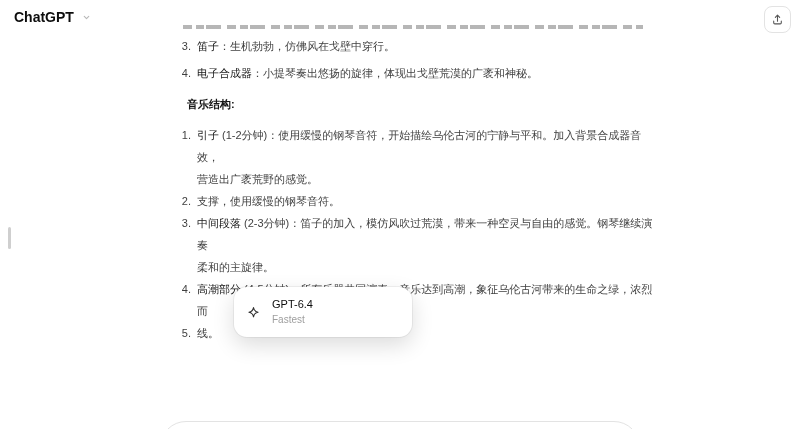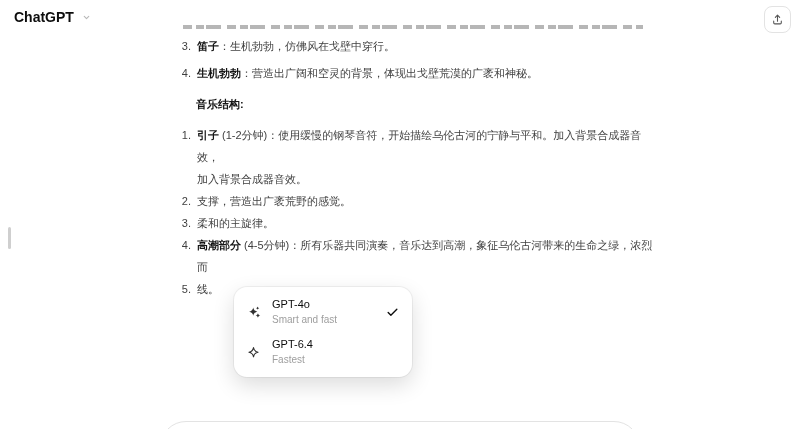--- a/index.html
+++ b/index.html
@@ -18,22 +18,22 @@
   .edge-bar{position:absolute;left:8px;top:227px;width:3px;height:22px;background:#cfcfcf;border-radius:2px}
 
   
   .content{position:absolute;left:176px;top:20px;width:482px;font-size:11px;line-height:22px;color:#3f3f3f}
   .clipped-line{height:4px;margin:5px 0 6px 7px;width:460px;opacity:.65;
       background:repeating-linear-gradient(90deg,#8f8f8f 0 9px,#fff 9px 13px,#8f8f8f 13px 21px,#fff 21px 23px,#8f8f8f 23px 38px,#fff 38px 44px)}
   .row{display:flex}
   .row .num{flex:none;width:15px;text-align:right;margin-right:6px}
   .row .body{flex:1 1 auto}
   .toplist .row{margin-bottom:5px}
-  .b{font-weight:700;color:#161616}
-  .heading{font-weight:700;color:#161616;margin:9px 0 0 20px}
+  .b{font-weight:400;color:#161616}
+  .heading{font-weight:700;color:#161616;margin:9px 0 0 11px}
   .ol{margin-top:9px}
   .spacer{display:inline-block;height:1px;vertical-align:top}
 
   
   .menu{position:absolute;left:234px;top:287px;width:178px;background:#fff;border-radius:13px;
         padding:5px 0;box-shadow:0 0 0 1px rgba(0,0,0,.05),0 8px 22px rgba(0,0,0,.14);z-index:5}
   .menu-item{display:flex;align-items:center;gap:10px;padding:6px 13px;cursor:pointer}
   .menu-item .mi-icon{flex:none;width:15px;display:flex;color:#303030}
   .mi-text{display:flex;flex-direction:column;line-height:13px}
   .mi-title{font-size:11px;color:#0d0d0d}
@@ -68,43 +68,44 @@
 
   <div class="clipped-line"></div>
 
   <div class="toplist">
     <div class="row">
       <span class="num">3.</span>
       <span class="body"><span class="b">笛子</span><span>：生机勃勃，仿佛风在戈壁中穿行。</span></span>
     </div>
     <div class="row">
       <span class="num">4.</span>
-      <span class="body"><span class="b">生机勃勃</span><span>：营造出广阔和空灵的背景，体现出戈壁荒漠的广袤和神秘。</span></span>
+      <span class="body"><span class="b">电子合成器</span><span>：小提琴奏出悠扬的旋律，体现出戈壁荒漠的广袤和神秘。</span></span>
     </div>
   </div>
 
   <div class="heading">音乐结构:</div>
 
   <div class="ol">
     <div class="row">
       <span class="num">1.</span>
       <span class="body">
           <div><span class="b">引子</span><span> (1-2分钟)：使用缓慢的钢琴音符，开始描绘乌伦古河的宁静与平和。加入背景合成器音效，</span></div>
-          <div>加入背景合成器音效。</div>
+          <div>营造出广袤荒野的感觉。</div>
         </span>
     </div>
     <div class="row">
       <span class="num">2.</span>
       <span class="body">
-          <div>支撑，营造出广袤荒野的感觉。</div>
+          <div>支撑，使用缓慢的钢琴音符。</div>
         </span>
     </div>
     <div class="row">
       <span class="num">3.</span>
       <span class="body">
+          <div><span class="b">中间段落</span><span> (2-3分钟)：笛子的加入，模仿风吹过荒漠，带来一种空灵与自由的感觉。钢琴继续演奏</span></div>
           <div>柔和的主旋律。</div>
         </span>
     </div>
     <div class="row">
       <span class="num">4.</span>
       <span class="body">
           <div><span class="b">高潮部分</span><span> (4-5分钟)：所有乐器共同演奏，音乐达到高潮，象征乌伦古河带来的生命之绿，浓烈而</span></div>
         </span>
     </div>
     <div class="row">
@@ -113,38 +114,20 @@
           <div>线。</div>
         </span>
     </div>
   </div>
 
 </div>
 
 <div class="menu">
   <div class="menu-item">
     <span class="mi-icon">
-      <svg width="15" height="15" viewBox="0 0 24 24" fill="currentColor">
-          <path d="M10 4c.5 3.6 3 6.1 6.6 6.6C13 11.1 10.5 13.6 10 17.2 9.5 13.6 7 11.1 3.4 10.6 7 10.1 9.5 7.6 10 4z"></path>
-          <path d="M17.5 13c.3 2 1.7 3.4 3.7 3.7-2 .3-3.4 1.7-3.7 3.7-.3-2-1.7-3.4-3.7-3.7 2-.3 3.4-1.7 3.7-3.7z"></path>
-          <path d="M17 2.5c.2 1.4 1.2 2.4 2.6 2.6-1.4.2-2.4 1.2-2.6 2.6-.2-1.4-1.2-2.4-2.6-2.6 1.4-.2 2.4-1.2 2.6-2.6z"></path>
-        </svg>
-    </span>
-    <span class="mi-text">
-      <span class="mi-title">GPT-4o</span>
-      <span class="mi-desc">Smart and fast</span>
-    </span>
-    <span class="mi-check">
-      <svg width="13" height="13" viewBox="0 0 24 24" fill="none" stroke="currentColor" stroke-width="2.5" stroke-linecap="round" stroke-linejoin="round">
-          <polyline points="20 6 9 17 4 12"></polyline>
-        </svg>
-    </span>
-  </div>
-  <div class="menu-item">
-    <span class="mi-icon">
       <svg width="13" height="13" viewBox="0 0 24 24" fill="none" stroke="currentColor" stroke-width="2" stroke-linejoin="round">
           <path d="M12 3c.8 4.6 3.9 7.7 8.5 8.5-4.6.8-7.7 3.9-8.5 8.5-.8-4.6-3.9-7.7-8.5-8.5C8.1 10.7 11.2 7.6 12 3z"></path>
         </svg>
     </span>
     <span class="mi-text">
       <span class="mi-title">GPT-6.4</span>
       <span class="mi-desc">Fastest</span>
     </span>
   </div>
 </div>

